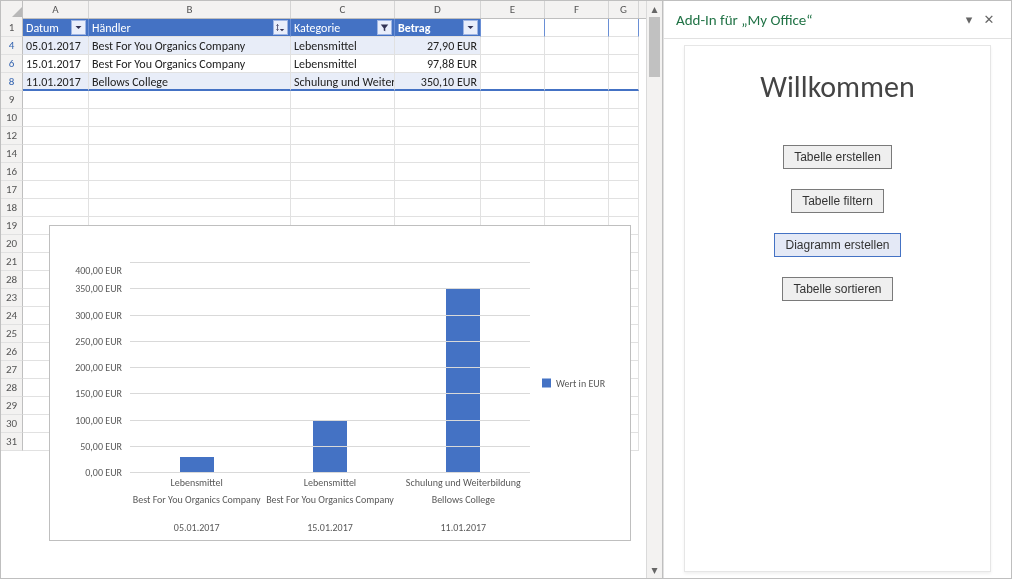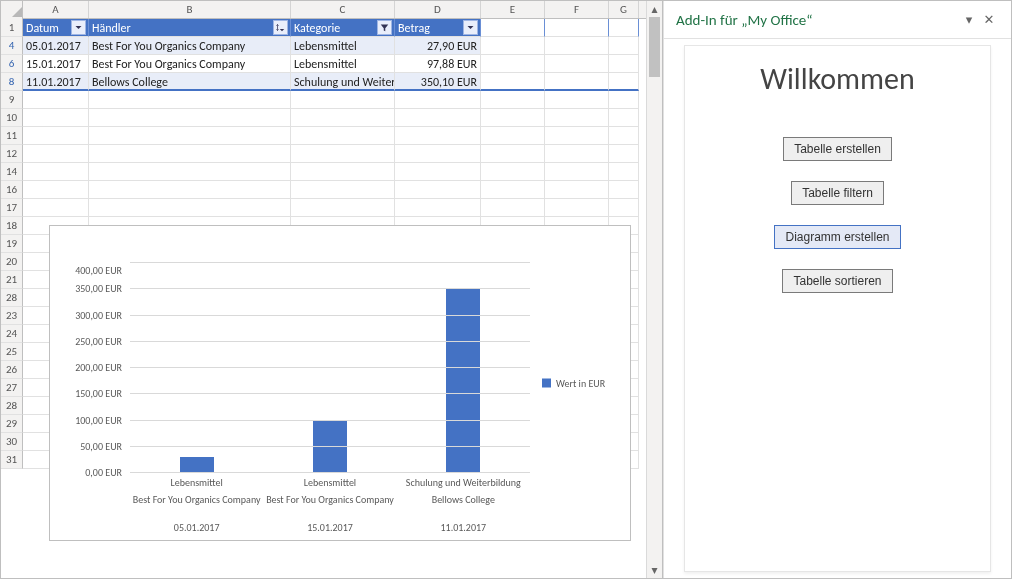--- a/index.html
+++ b/index.html
@@ -210,21 +210,21 @@
     justify-content: space-between;
   }
   .pane-header .title { flex: 1; }
   .pane-header .ico {
     width:20px; text-align:center;
     color:#666; cursor:pointer;
     font-size: 13px;
   }
   .pane-body {
     flex:1;
-    padding: 0 0;
+    padding: 8px 0;
     margin: 6px 20px;
     border: 1px solid #e6e6e6;
     box-shadow: 0 2px 3px rgba(0,0,0,0.06);
     text-align:center;
   }
   .welcome {
     font-size: 30px;
     font-weight: 300;
     color: #444;
     margin: 14px 0 30px;
@@ -276,21 +276,21 @@
                 <svg viewBox="0 0 12 12">
                   <path d="M2 2v8l-1.5-1.5M2 10l1.5-1.5M2 2l-1.5 1.5M2 2l1.5 1.5" stroke="#335" stroke-width="1" fill="none"></path>
                   <path d="M5 8l3 3 3-3z" fill="#335"></path>
                 </svg>
               </div></div>
             <div class="cell" style="flex: 0 0 104px;"><span>Kategorie</span><div class="filter-btn">
                 <svg viewBox="0 0 12 12">
                   <path d="M1 2h10L7 7v4l-2-1V7z" fill="#335"></path>
                 </svg>
               </div></div>
-            <div class="cell" style="flex: 0 0 86px;"><span>Betrag</span><div class="filter-btn">
+            <div class="cell" style="flex: 0 0 86px; font-weight: bold;"><span>Betrag</span><div class="filter-btn">
                 <svg viewBox="0 0 12 12">
                   <path d="M2 4l4 4 4-4z" fill="#335"></path>
                 </svg>
               </div></div>
             <div class="cell" style="flex: 0 0 64px; background: rgb(255, 255, 255); color: rgb(0, 0, 0);"></div>
             <div class="cell" style="flex: 0 0 64px; background: rgb(255, 255, 255); color: rgb(0, 0, 0);"></div>
             <div class="cell" style="flex: 0 0 30px; background: rgb(255, 255, 255); color: rgb(0, 0, 0);"></div>
           </div>
           <div class="row t-alt">
             <div class="row-h blue">4</div>
@@ -327,30 +327,20 @@
             <div class="cell" style="flex: 0 0 66px;"></div>
             <div class="cell" style="flex: 0 0 202px;"></div>
             <div class="cell" style="flex: 0 0 104px;"></div>
             <div class="cell" style="flex: 0 0 86px;"></div>
             <div class="cell" style="flex: 0 0 64px;"></div>
             <div class="cell" style="flex: 0 0 64px;"></div>
             <div class="cell" style="flex: 0 0 30px;"></div>
           </div>
           <div class="row ">
             <div class="row-h">10</div>
-            <div class="cell" style="flex: 0 0 66px;"></div>
-            <div class="cell" style="flex: 0 0 202px;"></div>
-            <div class="cell" style="flex: 0 0 104px;"></div>
-            <div class="cell" style="flex: 0 0 86px;"></div>
-            <div class="cell" style="flex: 0 0 64px;"></div>
-            <div class="cell" style="flex: 0 0 64px;"></div>
-            <div class="cell" style="flex: 0 0 30px;"></div>
-          </div>
-          <div class="row ">
-            <div class="row-h">11</div>
             <div class="cell" style="flex: 0 0 66px;"></div>
             <div class="cell" style="flex: 0 0 202px;"></div>
             <div class="cell" style="flex: 0 0 104px;"></div>
             <div class="cell" style="flex: 0 0 86px;"></div>
             <div class="cell" style="flex: 0 0 64px;"></div>
             <div class="cell" style="flex: 0 0 64px;"></div>
             <div class="cell" style="flex: 0 0 30px;"></div>
           </div>
           <div class="row ">
             <div class="row-h">12</div>

